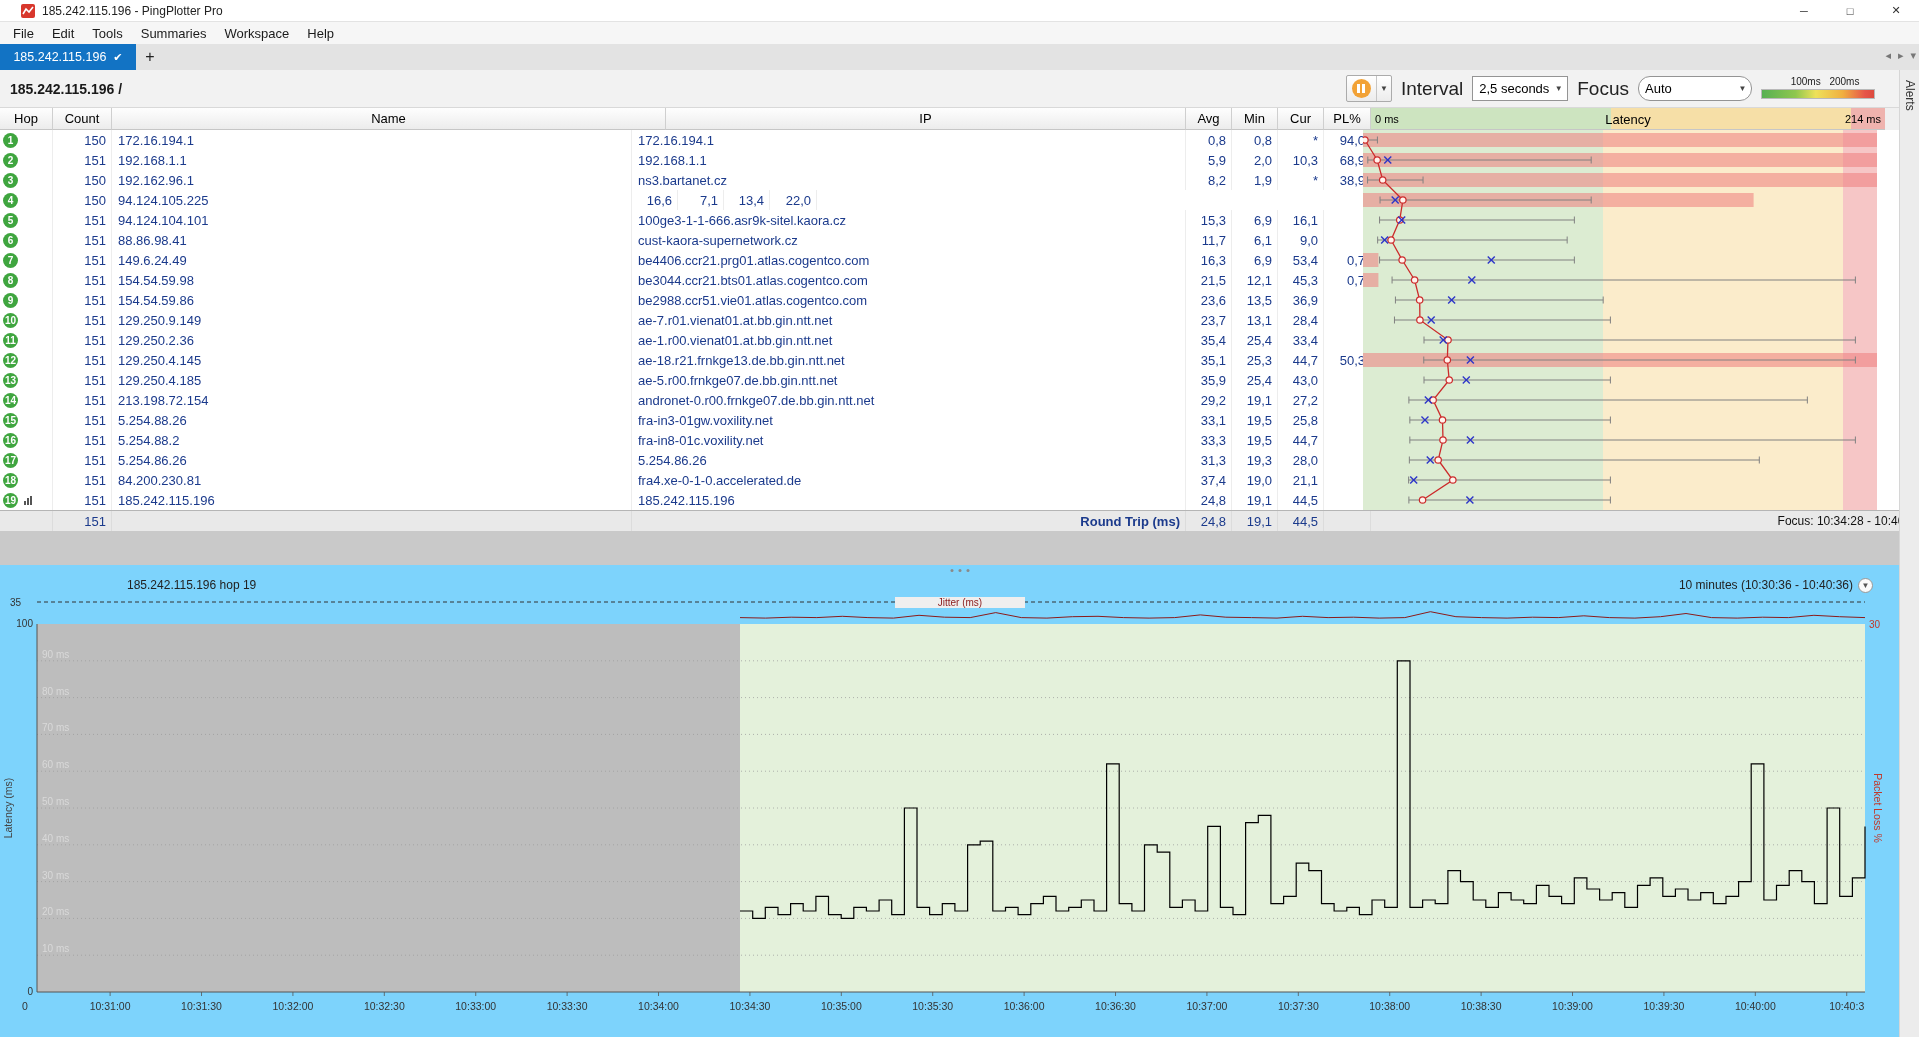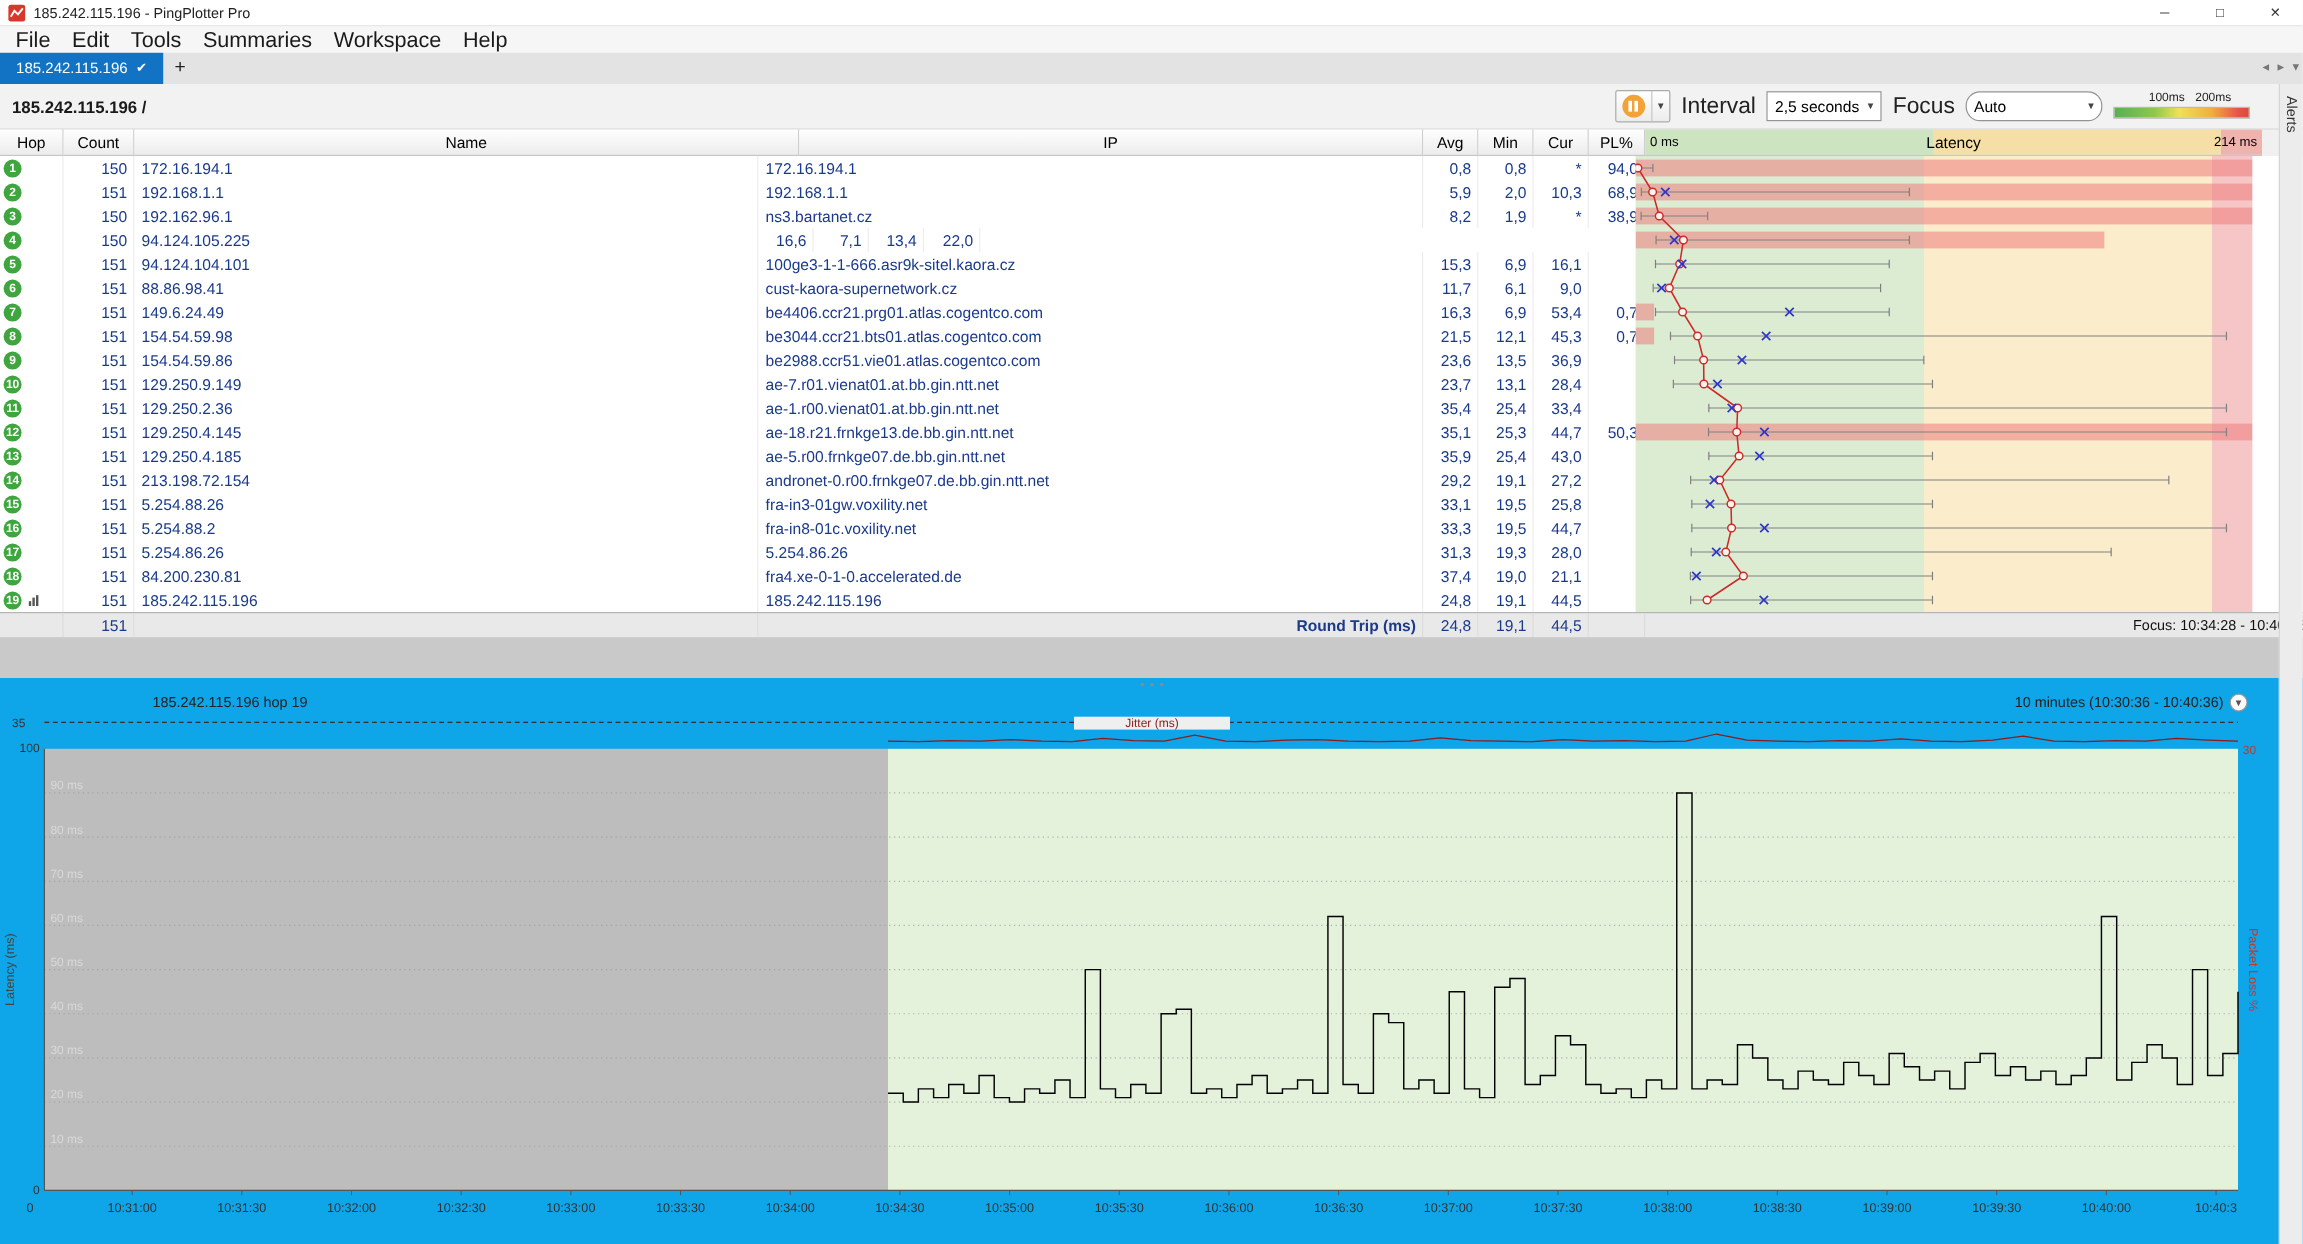--- a/index.html
+++ b/index.html
@@ -1,29 +1,29 @@
 <!DOCTYPE html>
 <html><head>
 <meta charset="utf-8">
 <style>
   *{box-sizing:border-box;margin:0;padding:0;}
   html,body{width:1919px;height:1037px;overflow:hidden;}
   body{font-family:"Liberation Sans",sans-serif;background:#fff;}
   .app{position:relative;width:1919px;height:1037px;background:#f0f0f0;font-size:13px;color:#000;}
 
   
-  .titlebar{height:22px;background:#fff;display:flex;align-items:center;border-bottom:1px solid #e3e3e3;}
+  .titlebar{height:22px;background:#fff;display:flex;align-items:center;border-bottom:1px solid #e3e3e3;padding-left:14px;}
   .app-icon{width:14px;height:14px;margin:0 7px;background:#d8372c;border-radius:2px;flex:none;}
   .title-text{font-size:12px;color:#222;}
   .win-btns{margin-left:auto;display:flex;height:100%;}
   .win-btn{width:46px;height:21px;display:flex;align-items:center;justify-content:center;font-size:11px;color:#333;cursor:default;}
 
   
   .menubar{height:22px;background:#f6f6f6;display:flex;align-items:center;padding-left:4px;}
-  .menu-item{padding:0 9px;font-size:18px;color:#1a1a1a;}
+  .menu-item{padding:0 9px;font-size:13px;color:#1a1a1a;}
 
   
   .tabbar{height:26px;background:#e3e3e3;display:flex;align-items:stretch;position:relative;}
   .tab-active{width:136px;background:#1273c4;color:#fff;display:flex;align-items:center;justify-content:center;gap:7px;font-size:12.5px;}
   .check-icon{font-size:11px;line-height:1;}
   .tab-plus{width:28px;display:flex;align-items:center;justify-content:center;font-size:16px;color:#222;}
   .tab-nav{position:absolute;right:3px;top:5px;display:flex;gap:7px;color:#777;font-size:11px;align-items:center;}
 
   
   .toolbar{height:38px;background:#f2f2f2;border-bottom:1px solid #d9d9d9;display:flex;align-items:center;padding:0 10px;}
@@ -72,21 +72,21 @@
   #lat-svg{position:absolute;top:0;left:1363px;}
 
   .table-footer{display:flex;height:21px;background:#e9e9e9;border-top:1px solid #b5b5b5;font-size:13px;width:1919px;}
   .table-footer .c{border-right:1px solid #dcdcdc;}
   .bold{font-weight:bold;}
   .focus-cell{justify-content:flex-end;padding-right:6px;font-size:12px;color:#111;border-right:none !important;width:556px;flex:none;}
 
   .gap{height:34px;background:#c9c9c9;}
 
   
-  .graph-panel{height:472px;background:#0ea5e9;position:relative;}
+  .graph-panel{height:472px;background:#7dd3fc;position:relative;}
   .dots{position:absolute;top:4px;left:50%;transform:translateX(-50%);display:flex;gap:5px;}
   .dots i{width:3px;height:3px;border-radius:50%;background:#8a8a8a;}
   .gp-title{position:absolute;left:127px;top:13px;font-size:12px;color:#222;}
   .gp-range{position:absolute;right:66px;top:13px;font-size:12px;color:#222;}
   .gp-chevron{position:absolute;right:46px;top:13px;width:15px;height:15px;border:1px solid #999;border-radius:50%;
     font-size:8px;display:flex;align-items:center;justify-content:center;color:#555;background:#fafafa;}
   #timechart{position:absolute;top:32px;left:0;}
 
   
   .alerts-strip{position:absolute;top:70px;right:0;bottom:0;width:20px;background:#ececec;border-left:1px solid #d6d6d6;

